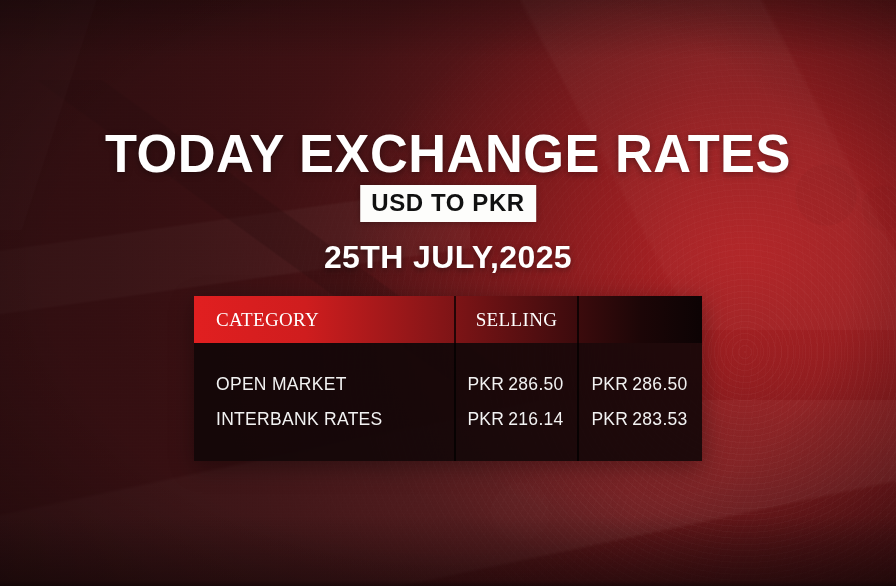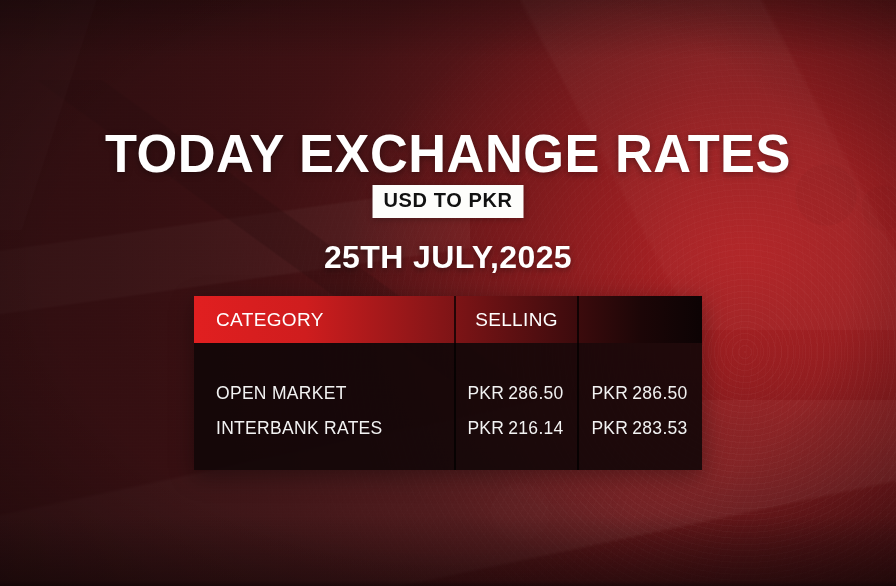--- a/index.html
+++ b/index.html
@@ -108,21 +108,21 @@
     white-space: nowrap;
   }
 
   .pair-badge {
     position: absolute;
     top: 185px;
     left: 50%;
     transform: translateX(-50%);
     background: #fdfdfb;
     color: #111111;
-    font-size: 20px;
+    font-size: 24px;
     font-weight: bold;
     letter-spacing: .6px;
     padding: 5px 11px 7px;
     line-height: 1.05;
     white-space: nowrap;
     box-shadow: 0 1px 6px rgba(0,0,0,.28);
   }
 
   .date {
     position: absolute;
@@ -167,29 +167,30 @@
         #0c0304 100%);
   }
   .t-head .cell {
     display: flex;
     align-items: center;
     height: 100%;
     color: #ffffff;
     font-size: 19px;
     letter-spacing: .35px;
     box-sizing: border-box;
+    font-family: Liberation Serif, serif;
   }
   .t-head .c-category { padding-left: 22px; justify-content: flex-start; }
   .t-head .c-buying,
   .t-head .c-selling { justify-content: center; }
 
   .t-body {
     position: relative;
     background: rgba(18,7,8,.90);
-    padding-top: 33px;
+    padding-top: 24px;
     padding-bottom: 24px;
   }
   .t-body-row {
     display: flex;
     width: 100%;
     height: 35px;
   }
   .t-body .cell {
     display: flex;
     align-items: center;

